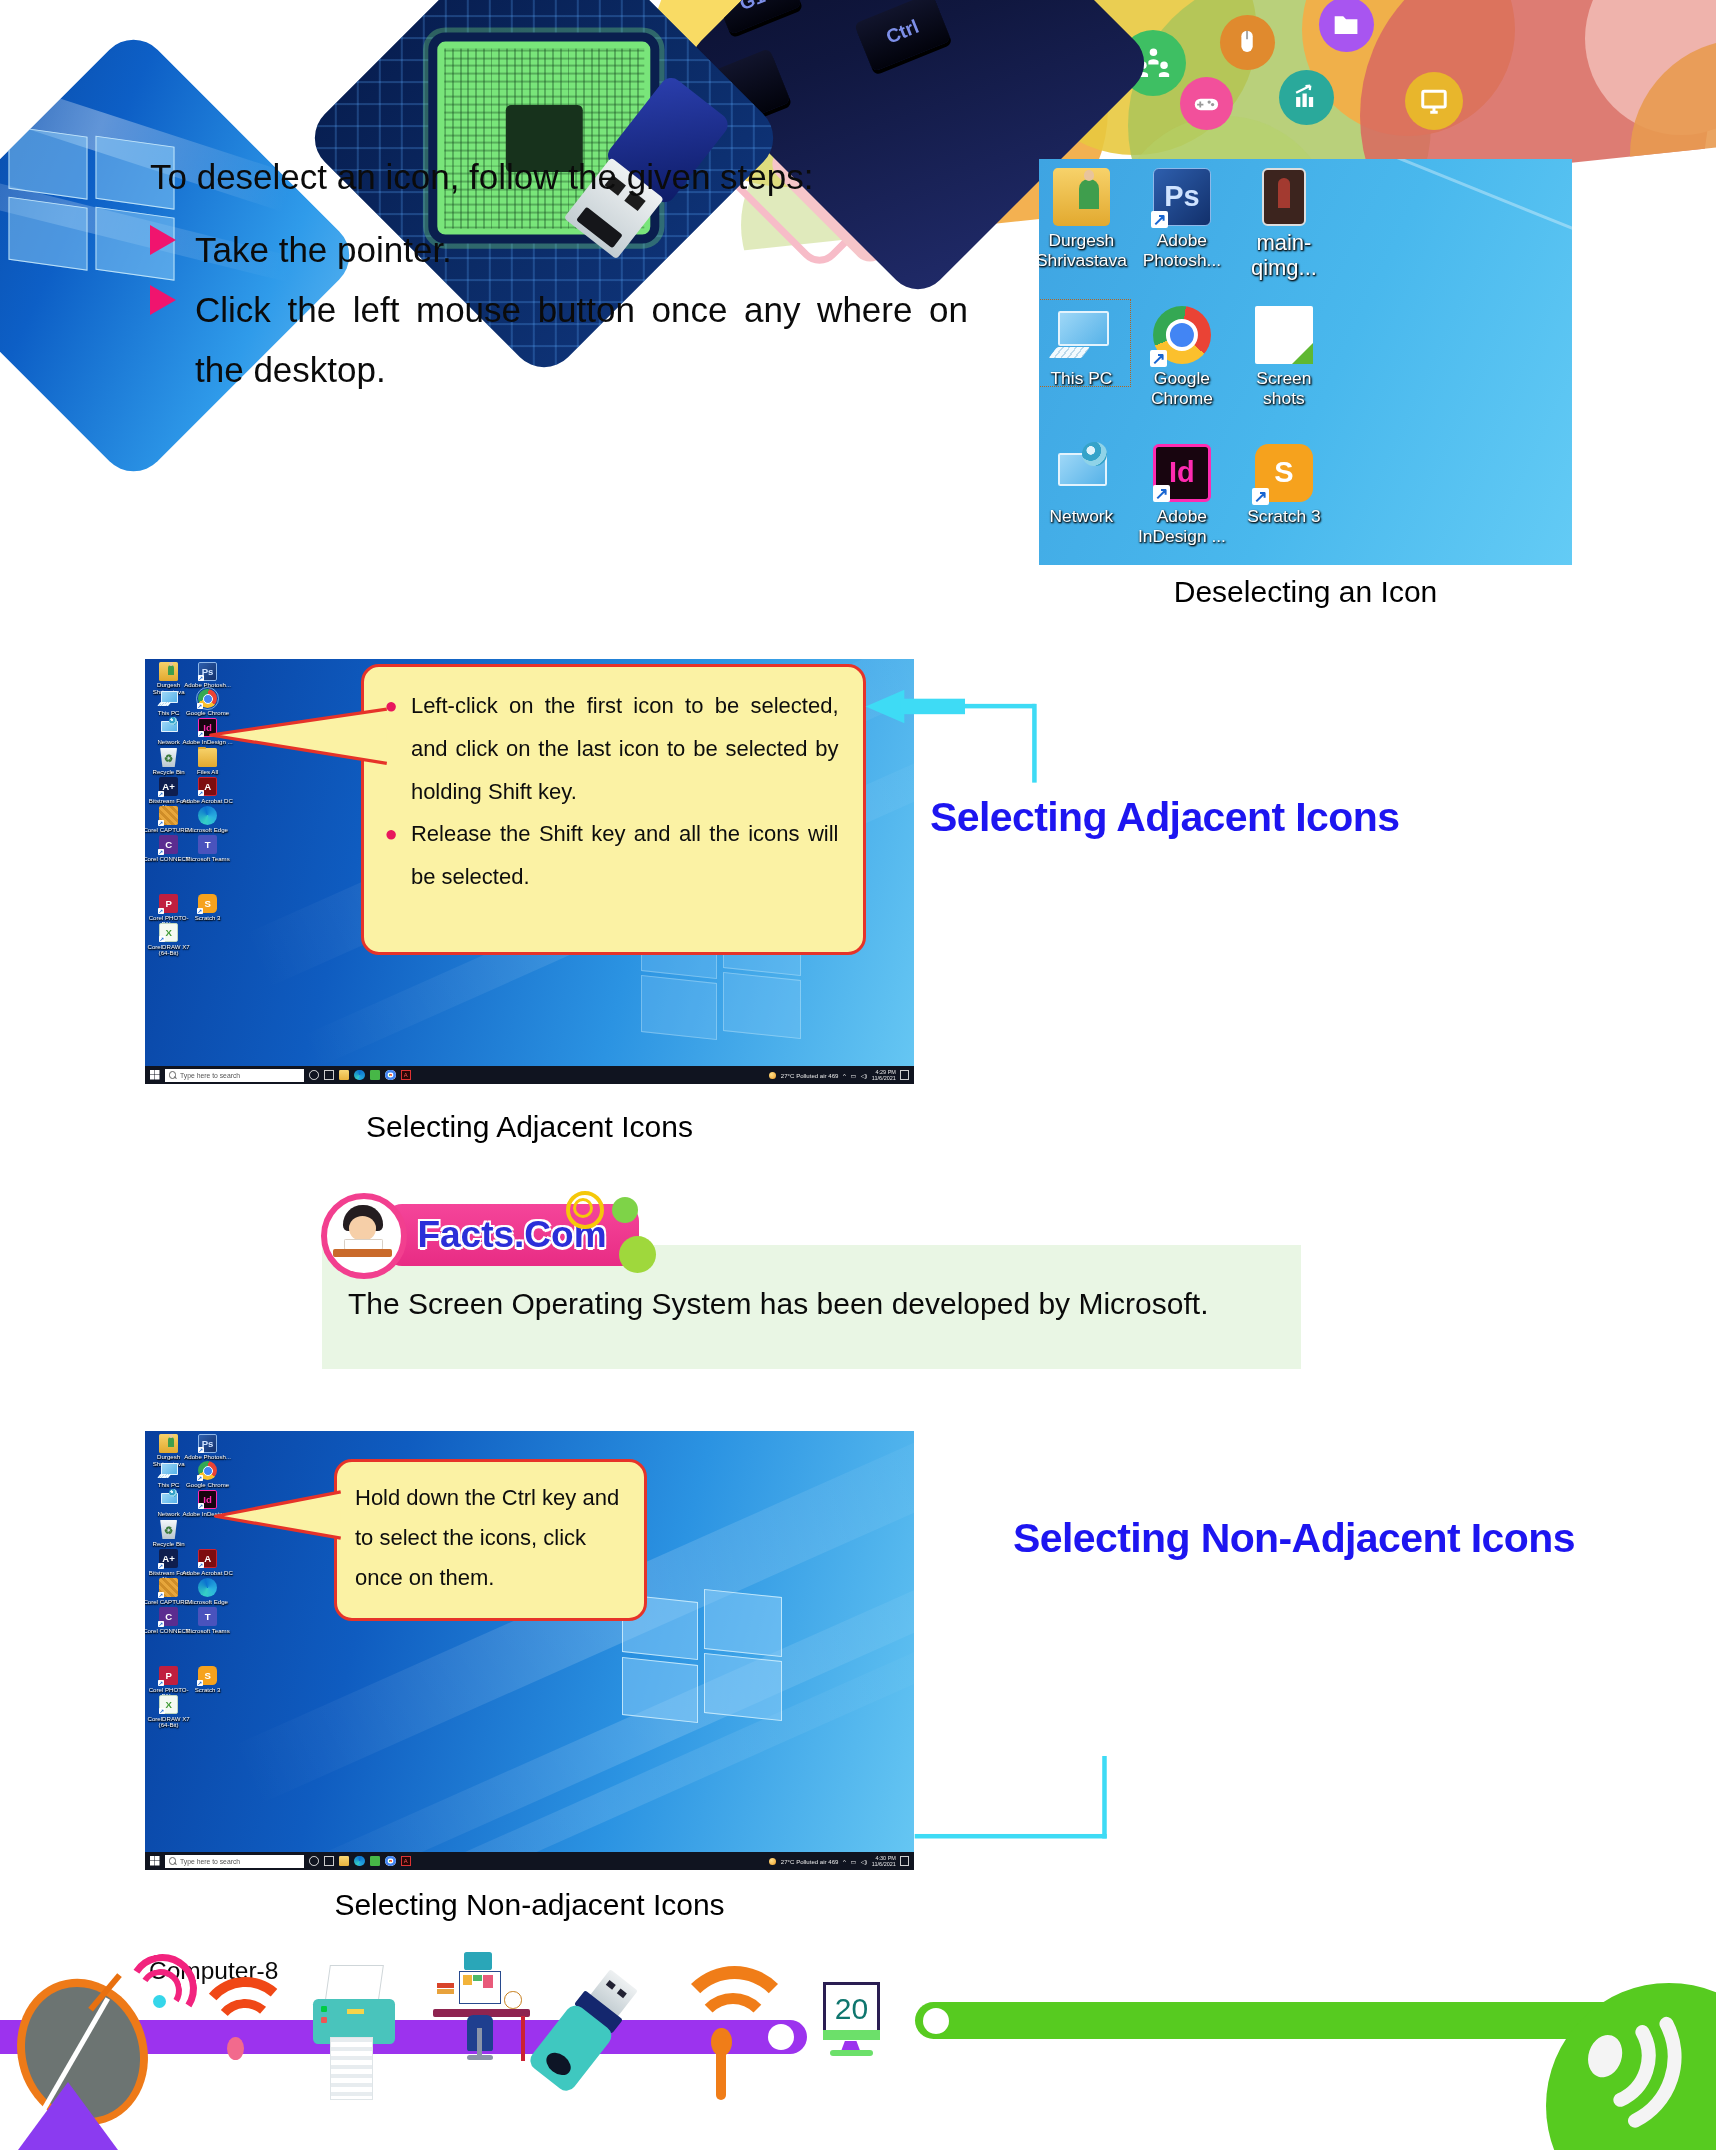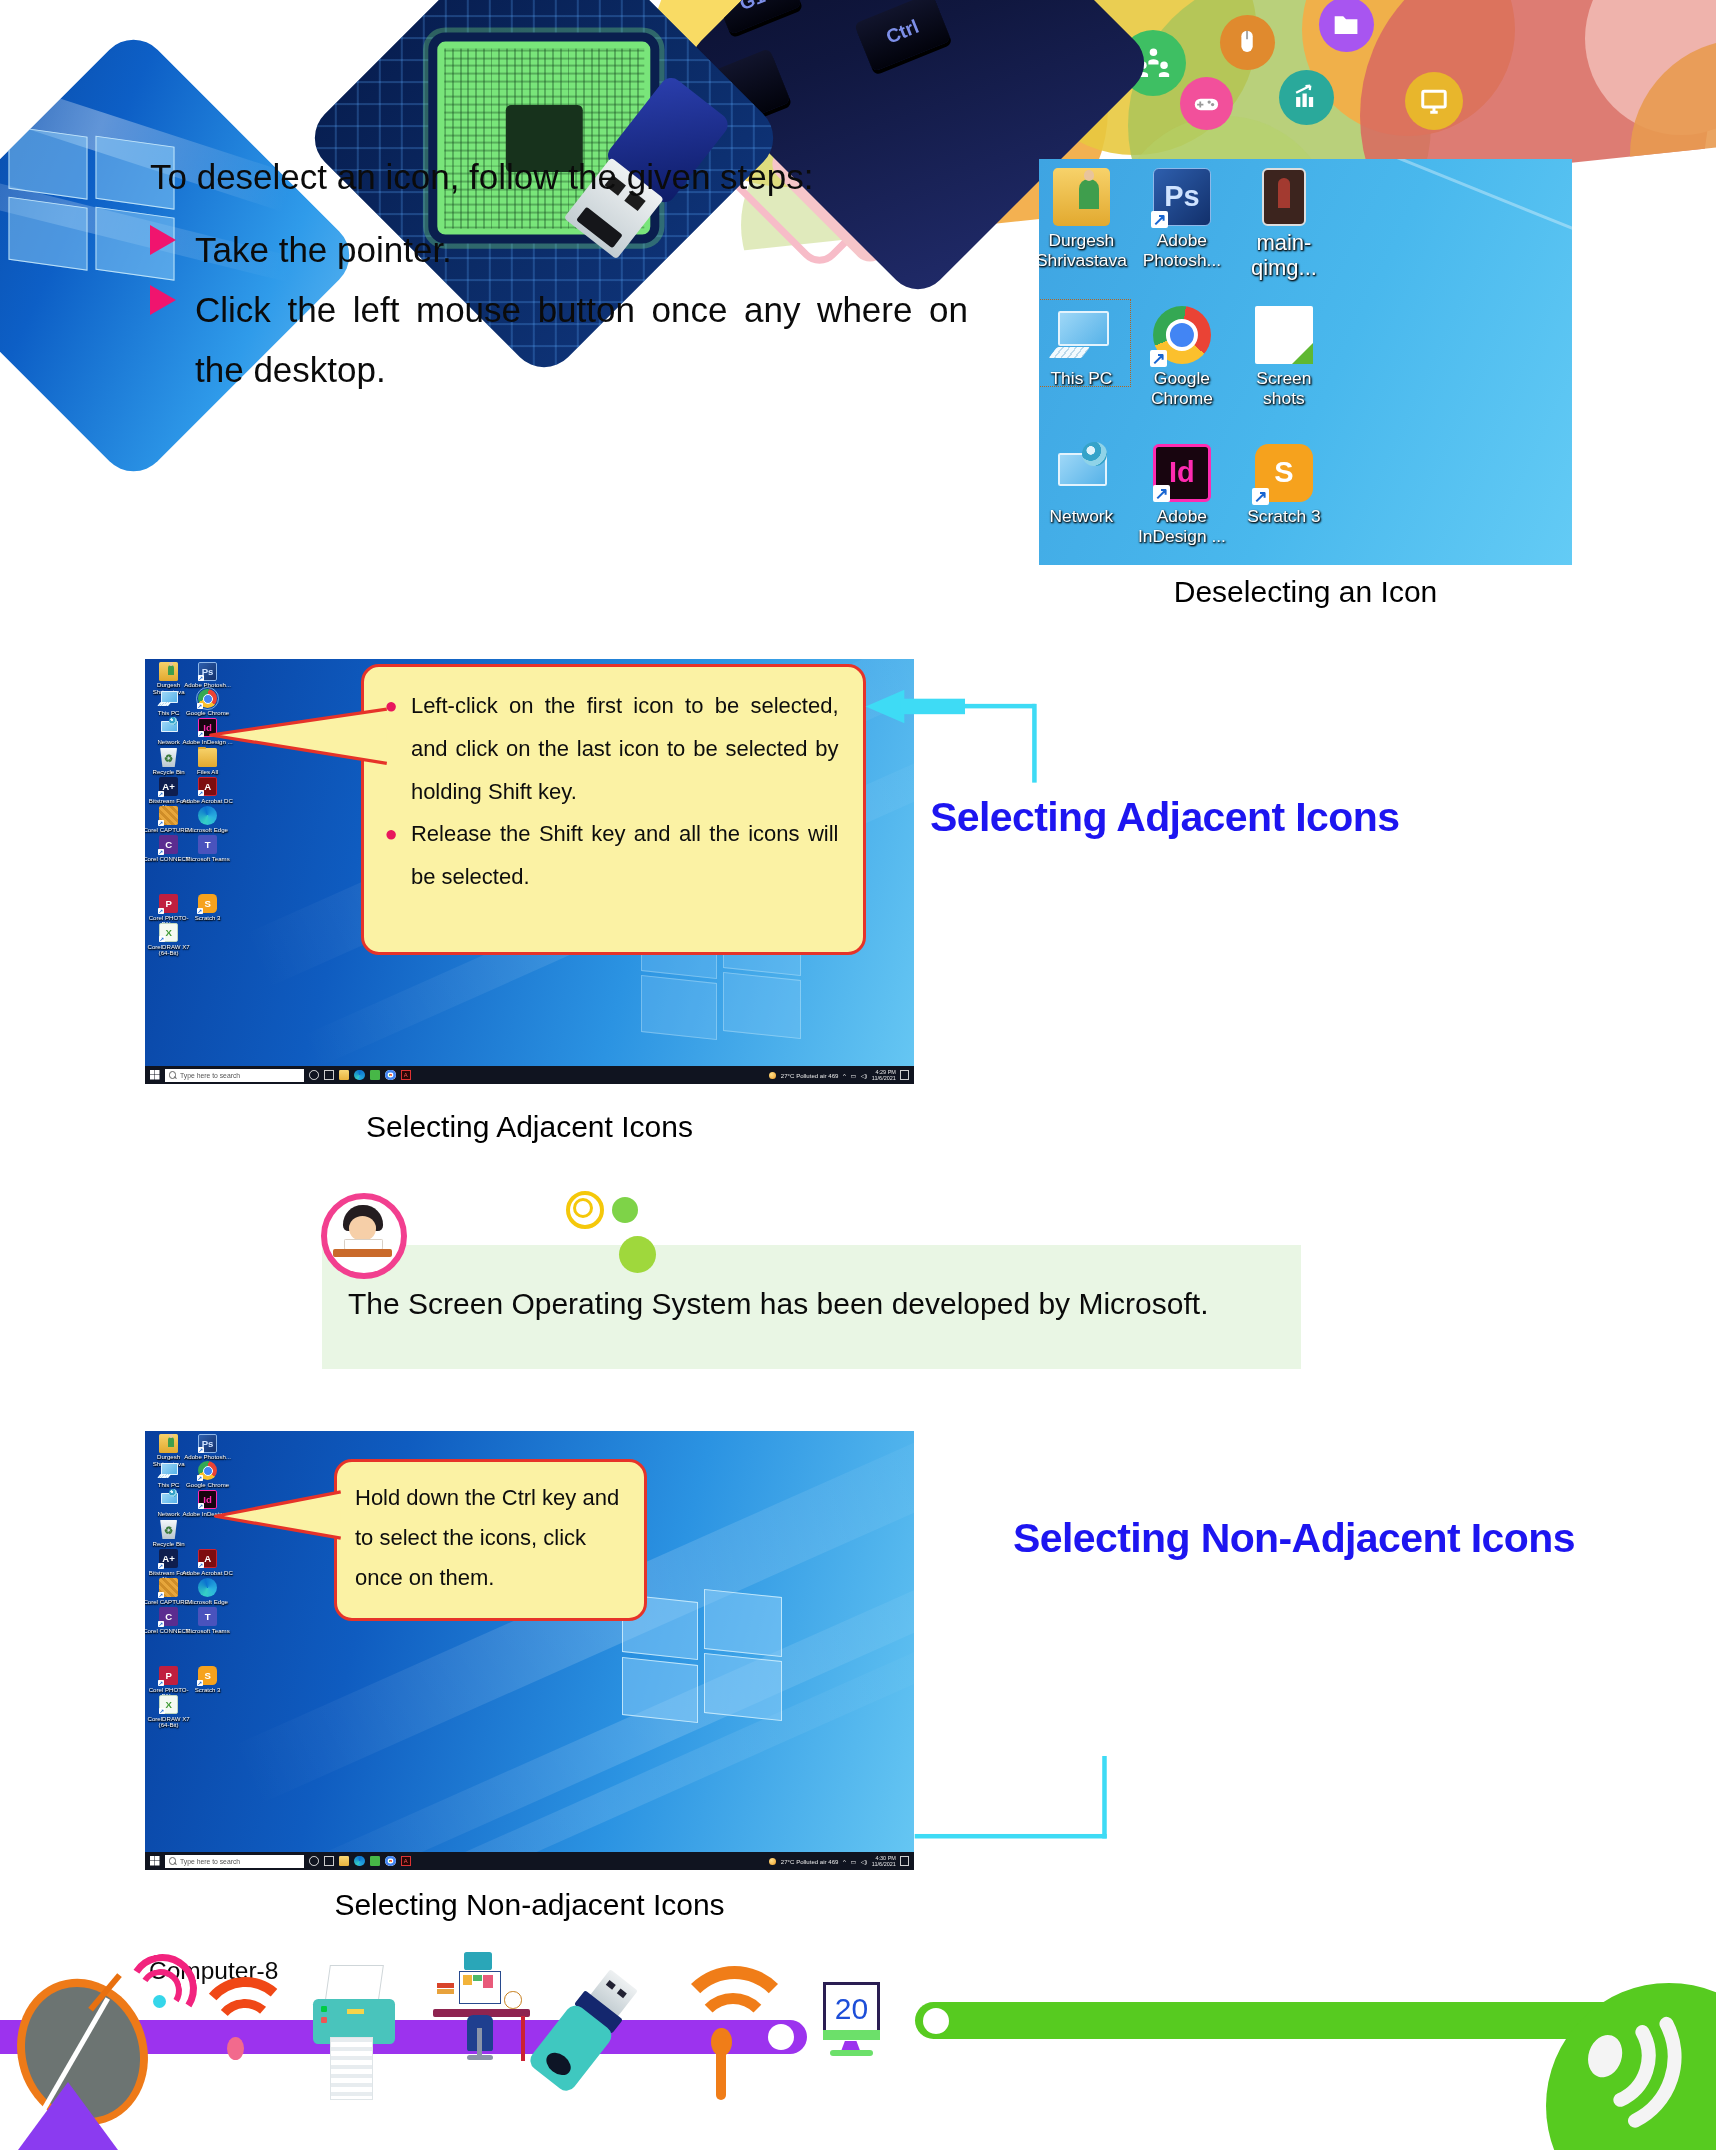--- a/index.html
+++ b/index.html
@@ -152,21 +152,21 @@
   .swirl{position:absolute;border-radius:50%;border:4.5px solid #f5c80a}
   .gdot{position:absolute;border-radius:50%}
 
   
   #bar-purple{left:0;top:2020px;width:807px;height:34px;background:#9c33ee;border-radius:0 17.4px 17.4px 0}
   #bar-green{left:915px;top:2002px;width:802px;height:37px;background:#57cb20;border-radius:18.7px 0 0 18.7px}
   .hole{position:absolute;background:#fff;border-radius:50%}
   #gcircle{left:1546px;top:1983px;width:246px;height:246px;border-radius:50%;background:#57cb20}
   #book-label{left:149px;top:1957px;font-size:24.5px;color:#0a0a0a}
   #pageno{left:823px;top:1982px;width:57px;height:53px;background:#fff;border:3.2px solid #2a1e52;box-sizing:border-box;
-        display:flex;align-items:center;justify-content:center;font-size:30px;color:#1d4ed8}
+        display:flex;align-items:center;justify-content:center;font-size:30px;color:#0f766e}
   #pageno-strip{left:823px;top:2030px;width:57px;height:10.3px;background:#6ce06a}
   #pageno-stand{left:841px;top:2041px;width:19.3px;height:10.3px;background:#9c33ee;clip-path:polygon(20% 0,80% 0,100% 100%,0 100%)}
   #pageno-base{left:830px;top:2050px;width:43px;height:5.8px;background:#6ce06a;border-radius:3.2px}
 
   .wifi{position:absolute;border-style:solid;border-color:transparent;border-radius:50%}
   .dish{position:absolute}
   .prn{position:absolute}
   .desk{position:absolute}
   .usbf{position:absolute}
 </style>
@@ -543,20 +543,23 @@
     <polygon points="4,30 64,4 64,56" fill="#3edbf5"></polygon>
     <rect x="58" y="18" width="100" height="24" fill="#3edbf5"></rect>
     <rect x="155" y="26" width="112" height="7" fill="#3edbf5"></rect>
     <rect x="262" y="26" width="7" height="122" fill="#3edbf5"></rect>
   </svg>
 
   <div class="h-blue" style="left:930px;top:794px">Selecting Adjacent Icons</div>
 
   <div class="abs" id="facts-strip"></div>
   <div class="abs" id="facts-text">The Screen Operating System has been developed by Microsoft.</div>
+  <div class="abs" id="facts-badge">
+      <span>Facts.Com</span>
+    </div>
   <div class="abs" id="facts-kid">
     <div class="kid-hair"></div>
       <div class="kid-face"></div>
       <div class="kid-book"></div>
       <div class="kid-desk"></div>
   </div>
   <div class="swirl" style="left:566px;top:1191px;width:30px;height:30px"></div>
   <div class="swirl" style="left:573px;top:1198px;width:14px;height:14px;border-width:3.2px"></div>
   <div class="gdot" style="left:612px;top:1197px;width:26px;height:26px;background:#7ed348"></div>
   <div class="gdot" style="left:619px;top:1236px;width:37px;height:37px;background:#9fd83c"></div>

